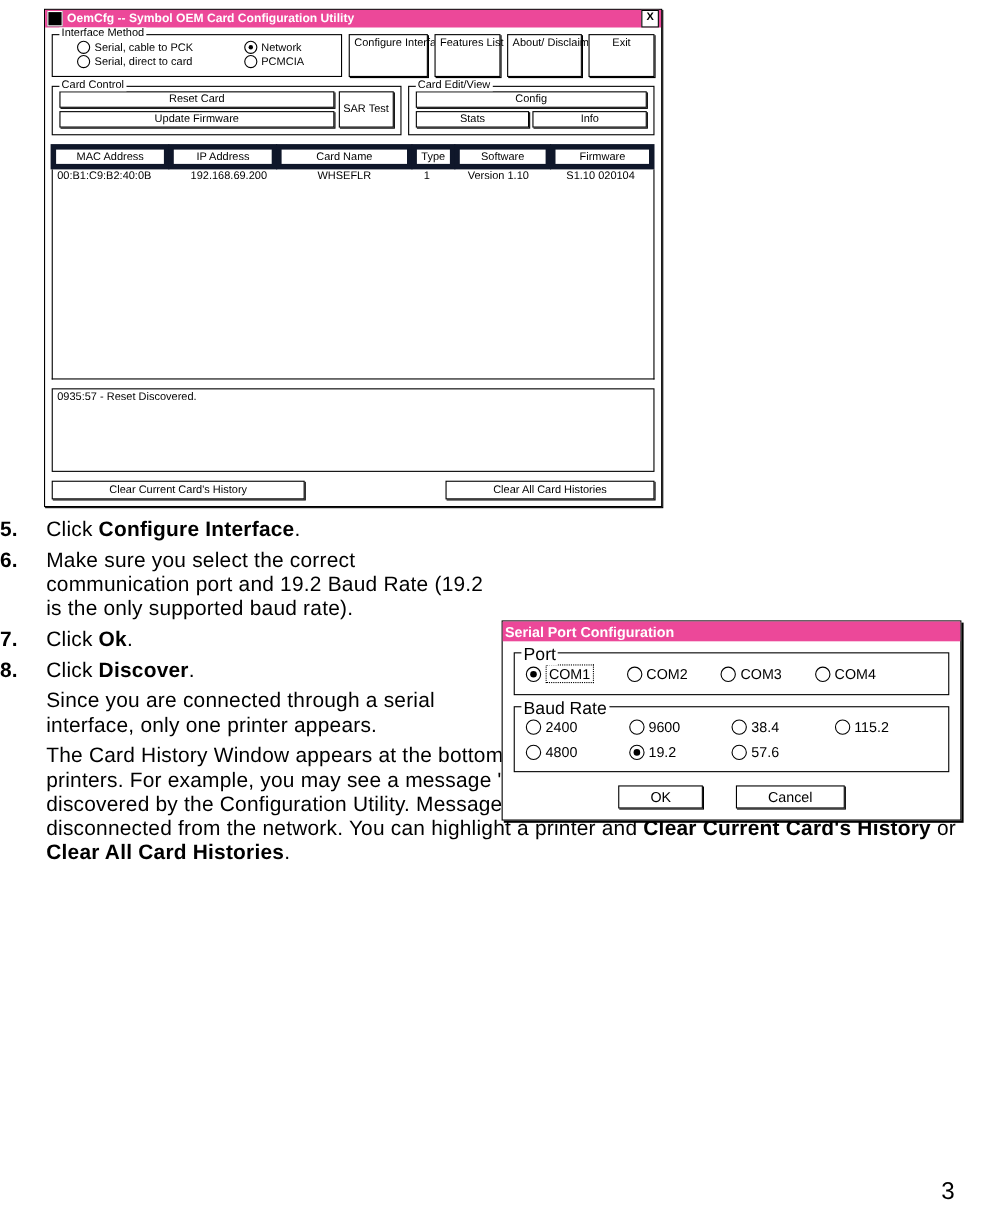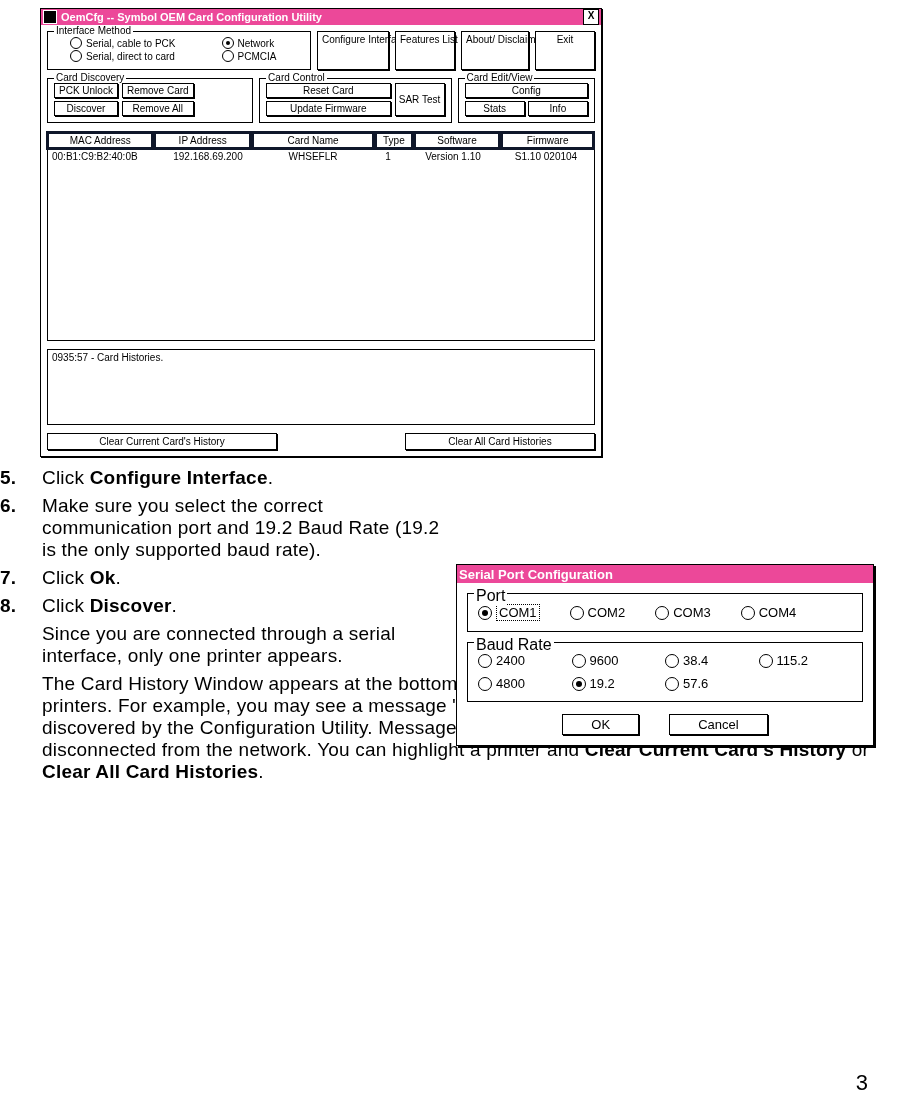--- a/index.html
+++ b/index.html
@@ -99,21 +99,21 @@
     position: absolute;
     width: 4px; height: 4px;
     background: #000;
     border-radius: 50%;
     top: 3px; left: 3px;
   }
   .grid-head {
     display: flex;
   }
   .grid-head > div {
-    border: 3px solid #0f172a;
+    border: 5px solid #0f172a;
     font-size: 10px;
     text-align: center;
     padding: 1px 0;
     box-sizing: border-box;
     margin-left: -1px;
   }
   .grid-body {
     border: 1px solid #000;
     border-top: none;
     height: 190px;
@@ -236,33 +236,20 @@
             </div>
           </div>
         </div>
         <div class="btn" style="width:62px;">Configure Interface</div>
         <div class="btn" style="width:50px;">Features List</div>
         <div class="btn" style="width:58px;">About/ Disclaimer</div>
         <div class="btn" style="width:50px;">Exit</div>
       </div>
 
       <div class="row" style="margin-top:8px;">
-        <div class="fieldset" style="flex:1.4;">
-          <span class="legend">Card Discovery</span>
-          <div style="display:flex; gap:4px;">
-            <div style="display:flex; flex-direction:column; gap:3px;">
-              <div class="btn small">PCK Unlock</div>
-              <div class="btn small">Discover</div>
-            </div>
-            <div style="display:flex; flex-direction:column; gap:3px;">
-              <div class="btn small">Remove Card</div>
-              <div class="btn small">Remove All</div>
-            </div>
-          </div>
-        </div>
         <div class="fieldset" style="flex:1.3;">
           <span class="legend">Card Control</span>
           <div style="display:flex; gap:4px;">
             <div style="display:flex; flex-direction:column; gap:3px; flex:1;">
               <div class="btn small">Reset Card</div>
               <div class="btn small">Update Firmware</div>
             </div>
             <div class="btn small" style="width:40px; display:flex; align-items:center; justify-content:center;">SAR Test</div>
           </div>
         </div>
@@ -293,21 +280,21 @@
             <div style="width:100px;">192.168.69.200</div>
             <div style="width:110px;">WHSEFLR</div>
             <div style="width:40px;">1</div>
             <div style="width:90px;">Version 1.10</div>
             <div style="width:96px;">S1.10 020104</div>
           </div>
         </div>
       </div>
 
       <div class="history-box">
-        <span>0935:57 - Card Histories.</span>
+        <span>0935:57 - Reset Discovered.</span>
       </div>
 
       <div class="row" style="margin-top:8px;">
         <div class="btn" style="flex:0 0 auto; width:220px;">Clear Current Card's History</div>
         <div style="flex:1;"></div>
         <div class="btn" style="flex:0 0 auto; width:180px;">Clear All Card Histories</div>
       </div>
     </div>
   </div>
 

